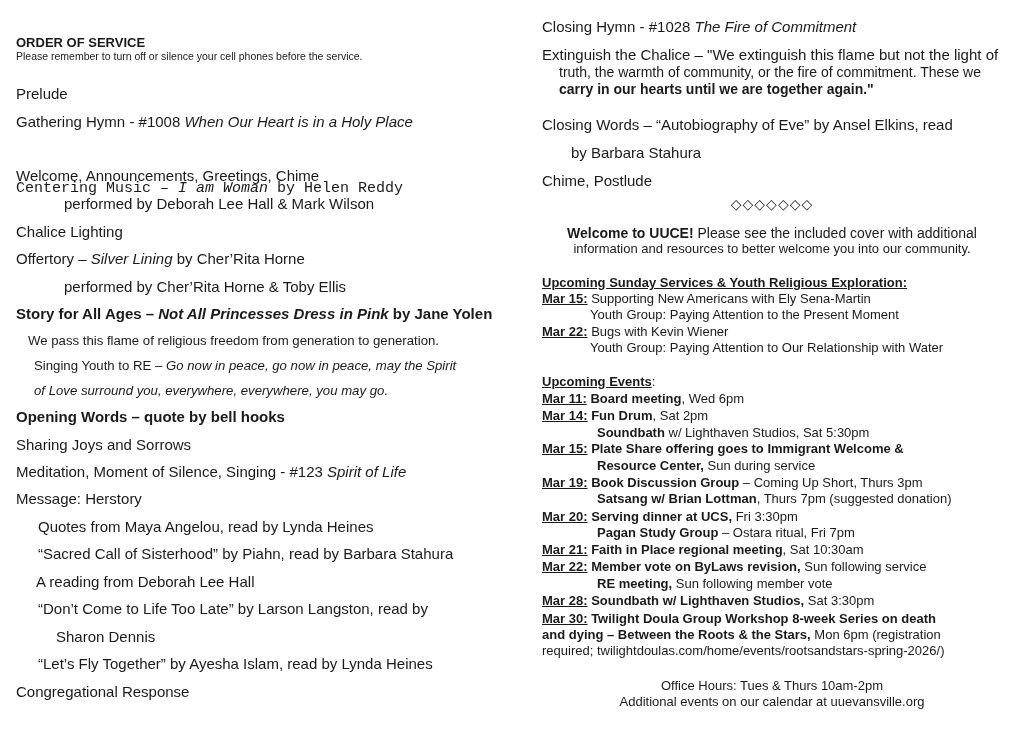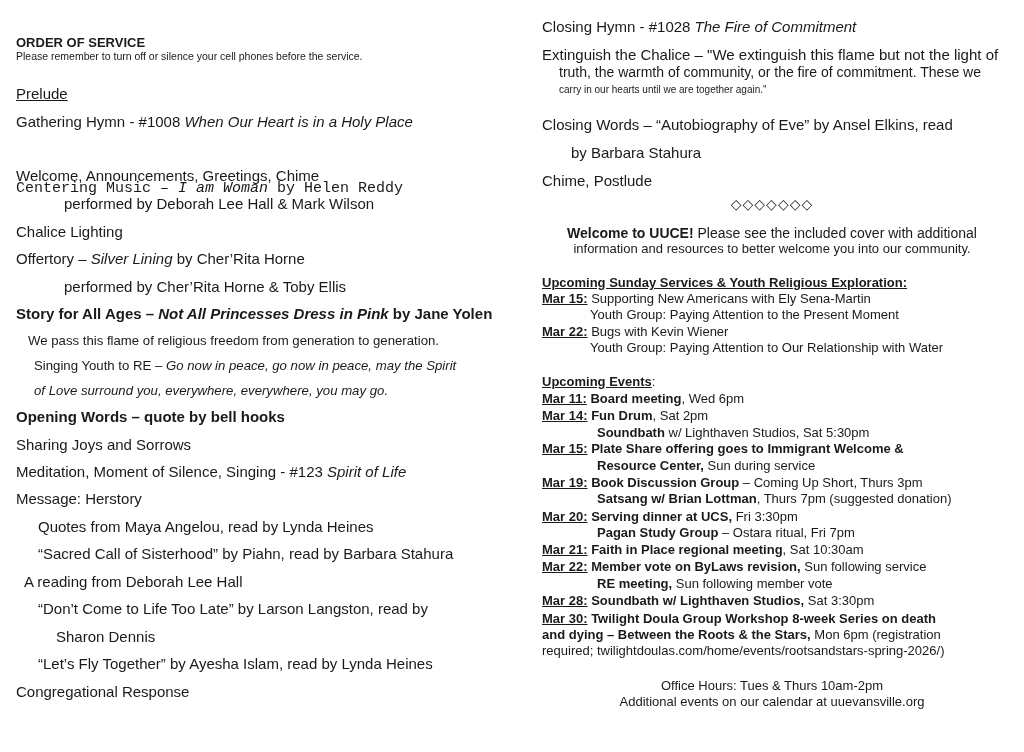--- a/index.html
+++ b/index.html
@@ -18,50 +18,50 @@
   .ev { position: absolute; left: 0; font-size: 13px; line-height: 16px; white-space: nowrap; }
   .hang { left: 55px; }
 </style>
 </head>
 <body>
 
 <div id="left" class="col">
   <div class="abs b" style="top:35px;font-size:13px;">ORDER OF SERVICE</div>
   <div class="abs" style="top:50px;font-size:10.5px;">Please remember to turn off or silence your cell phones before the service.</div>
 
-  <div class="abs big" style="top:85px;text-decoration:underline;">Prelude</div>
+  <div class="abs big" style="top:85px;">Prelude</div>
   <div class="abs big" style="top:113px;"><span>Gathering Hymn - #1008 </span><span class="i">When Our Heart is in a Holy Place</span></div>
   <div class="abs big" style="top:140px;margin-top:27px;">Welcome, Announcements, Greetings, Chime</div>
   <div class="abs big" style="top:180px;font-family:Liberation Mono, monospace;"><span>Centering Music – </span><span class="i">I am Woman</span><span> by Helen Reddy</span></div>
   <div class="abs big" style="top:195px;left:48px;">performed by Deborah Lee Hall &amp; Mark Wilson</div>
   <div class="abs big" style="top:223px;">Chalice Lighting</div>
   <div class="abs big" style="top:250px;"><span>Offertory – </span><span class="i">Silver Lining</span><span> by Cher’Rita Horne</span></div>
   <div class="abs big" style="top:278px;left:48px;">performed by Cher’Rita Horne &amp; Toby Ellis</div>
   <div class="abs big" style="top:305px;font-weight:bold;"><span>Story for All Ages – </span><span class="i">Not All Princesses Dress in Pink</span><span> by Jane Yolen</span></div>
   <div class="abs med" style="top:333px;left:12px;">We pass this flame of religious freedom from generation to generation.</div>
   <div class="abs med" style="top:358px;left:18px;"><span>Singing Youth to RE – </span><span class="i">Go now in peace, go now in peace, may the Spirit</span></div>
   <div class="abs med i" style="top:383px;left:18px;">of Love surround you, everywhere, everywhere, you may go.</div>
   <div class="abs big" style="top:408px;font-weight:bold;">Opening Words – quote by bell hooks</div>
   <div class="abs big" style="top:436px;">Sharing Joys and Sorrows</div>
   <div class="abs big" style="top:463px;"><span>Meditation, Moment of Silence, Singing - #123 </span><span class="i">Spirit of Life</span></div>
   <div class="abs big" style="top:490px;">Message: Herstory</div>
   <div class="abs big" style="top:518px;left:22px;">Quotes from Maya Angelou, read by Lynda Heines</div>
   <div class="abs big" style="top:545px;left:22px;">“Sacred Call of Sisterhood” by Piahn, read by Barbara Stahura</div>
-  <div class="abs big" style="top:573px;left:8px;">A reading from Deborah Lee Hall</div>
+  <div class="abs big" style="top:573px;left:20px;">A reading from Deborah Lee Hall</div>
   <div class="abs big" style="top:600px;left:22px;">“Don’t Come to Life Too Late” by Larson Langston, read by</div>
   <div class="abs big" style="top:628px;left:40px;">Sharon Dennis</div>
   <div class="abs big" style="top:655px;left:22px;">“Let’s Fly Together” by Ayesha Islam, read by Lynda Heines</div>
   <div class="abs big" style="top:683px;">Congregational Response</div>
 </div>
 
 <div id="right" class="col">
   <div class="abs big" style="top:18px;"><span>Closing Hymn - #1028 </span><span class="i">The Fire of Commitment</span></div>
   <div class="abs big" style="top:46px;">Extinguish the Chalice – "We extinguish this flame but not the light of</div>
   <div class="abs" style="top:64px;left:17px;font-size:14px;line-height:17px;">truth, the warmth of community, or the fire of commitment. These we</div>
-  <div class="abs" style="top:81px;left:17px;font-size:10px;line-height:17px;">carry in our hearts until we are together again."</div>
+  <div class="abs" style="top:81px;left:17px;font-size:14px;line-height:17px;font-weight:bold;">carry in our hearts until we are together again."</div>
   <div class="abs big" style="top:116px;">Closing Words – “Autobiography of Eve” by Ansel Elkins, read</div>
   <div class="abs big" style="top:144px;left:29px;">by Barbara Stahura</div>
   <div class="abs big" style="top:172px;">Chime, Postlude</div>
   <div class="abs center" style="top:196px;font-size:14px;letter-spacing:1px;">◇◇◇◇◇◇◇</div>
 
   <div class="abs center" style="top:225px;font-size:14px;line-height:16px;"><span class="b">Welcome to UUCE!</span><span> Please see the included cover with additional</span></div>
   <div class="abs center" style="top:241px;font-size:13px;line-height:16px;">information and resources to better welcome you into our community.</div>
 
   <div class="abs u" style="top:275px;font-size:13px;">Upcoming Sunday Services &amp; Youth Religious Exploration:</div>
   <div class="abs" style="top:291px;font-size:13px;"><span class="u">Mar 15:</span><span> Supporting New Americans with Ely Sena-Martin</span></div>

